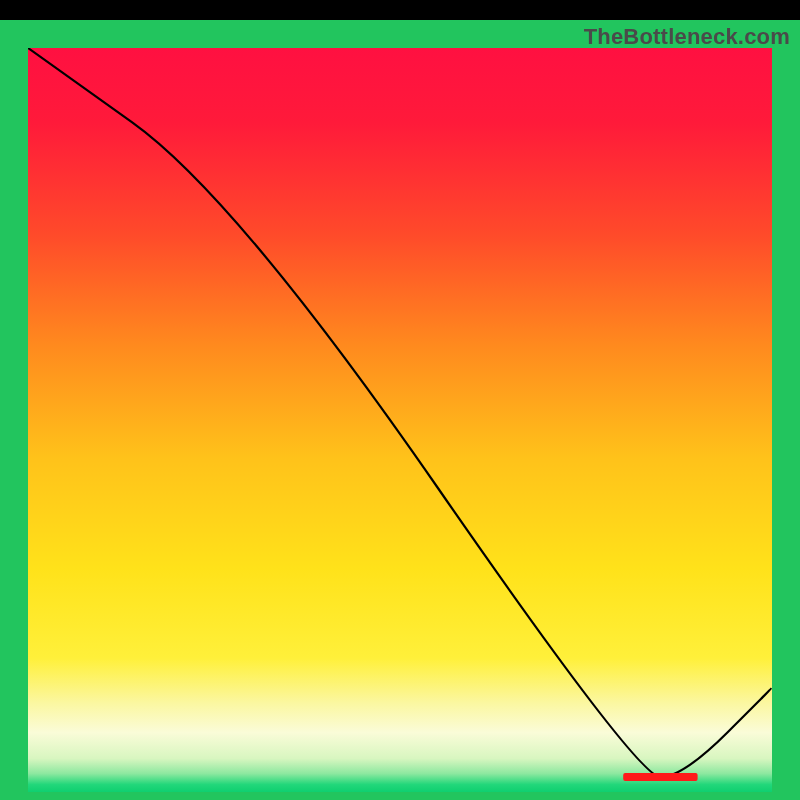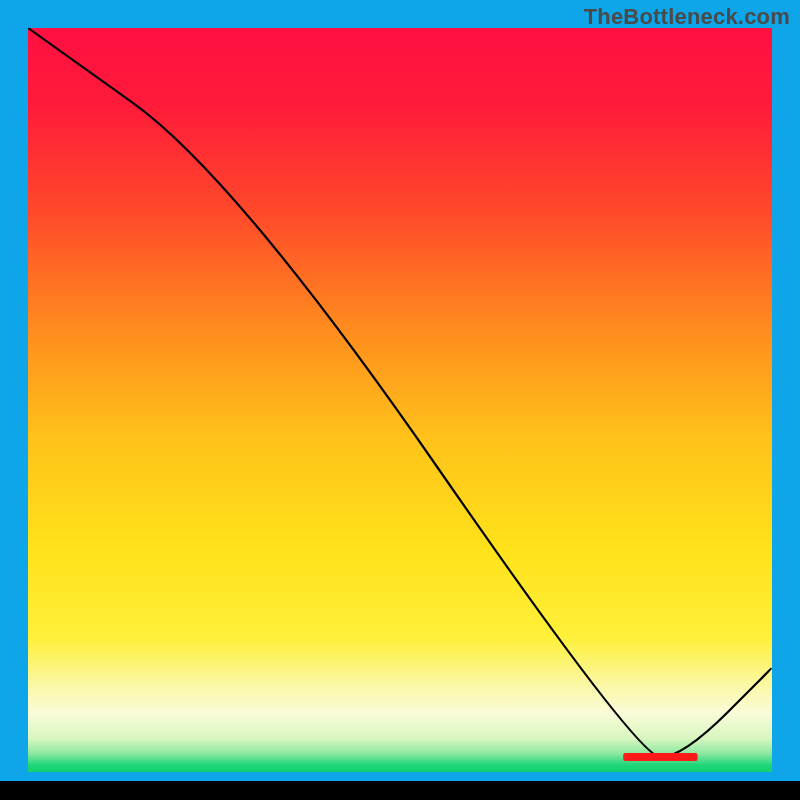--- a/index.html
+++ b/index.html
@@ -8,21 +8,22 @@
     width: 800px;
     height: 800px;
     background: #000;
     font-family: Arial, Helvetica, sans-serif;
     overflow: hidden;
   }
   .frame {
     position: relative;
     width: 800px;
     height: 781px;
-    background: #0ea5e9;
+    background: #22c55e;
+    margin-top: 20px;
   }
   .watermark {
     position: absolute;
     top: 4px;
     right: 10px;
     color: #4a4a4a;
     font-size: 22px;
     font-weight: 600;
     letter-spacing: 0.2px;
     user-select: none;

